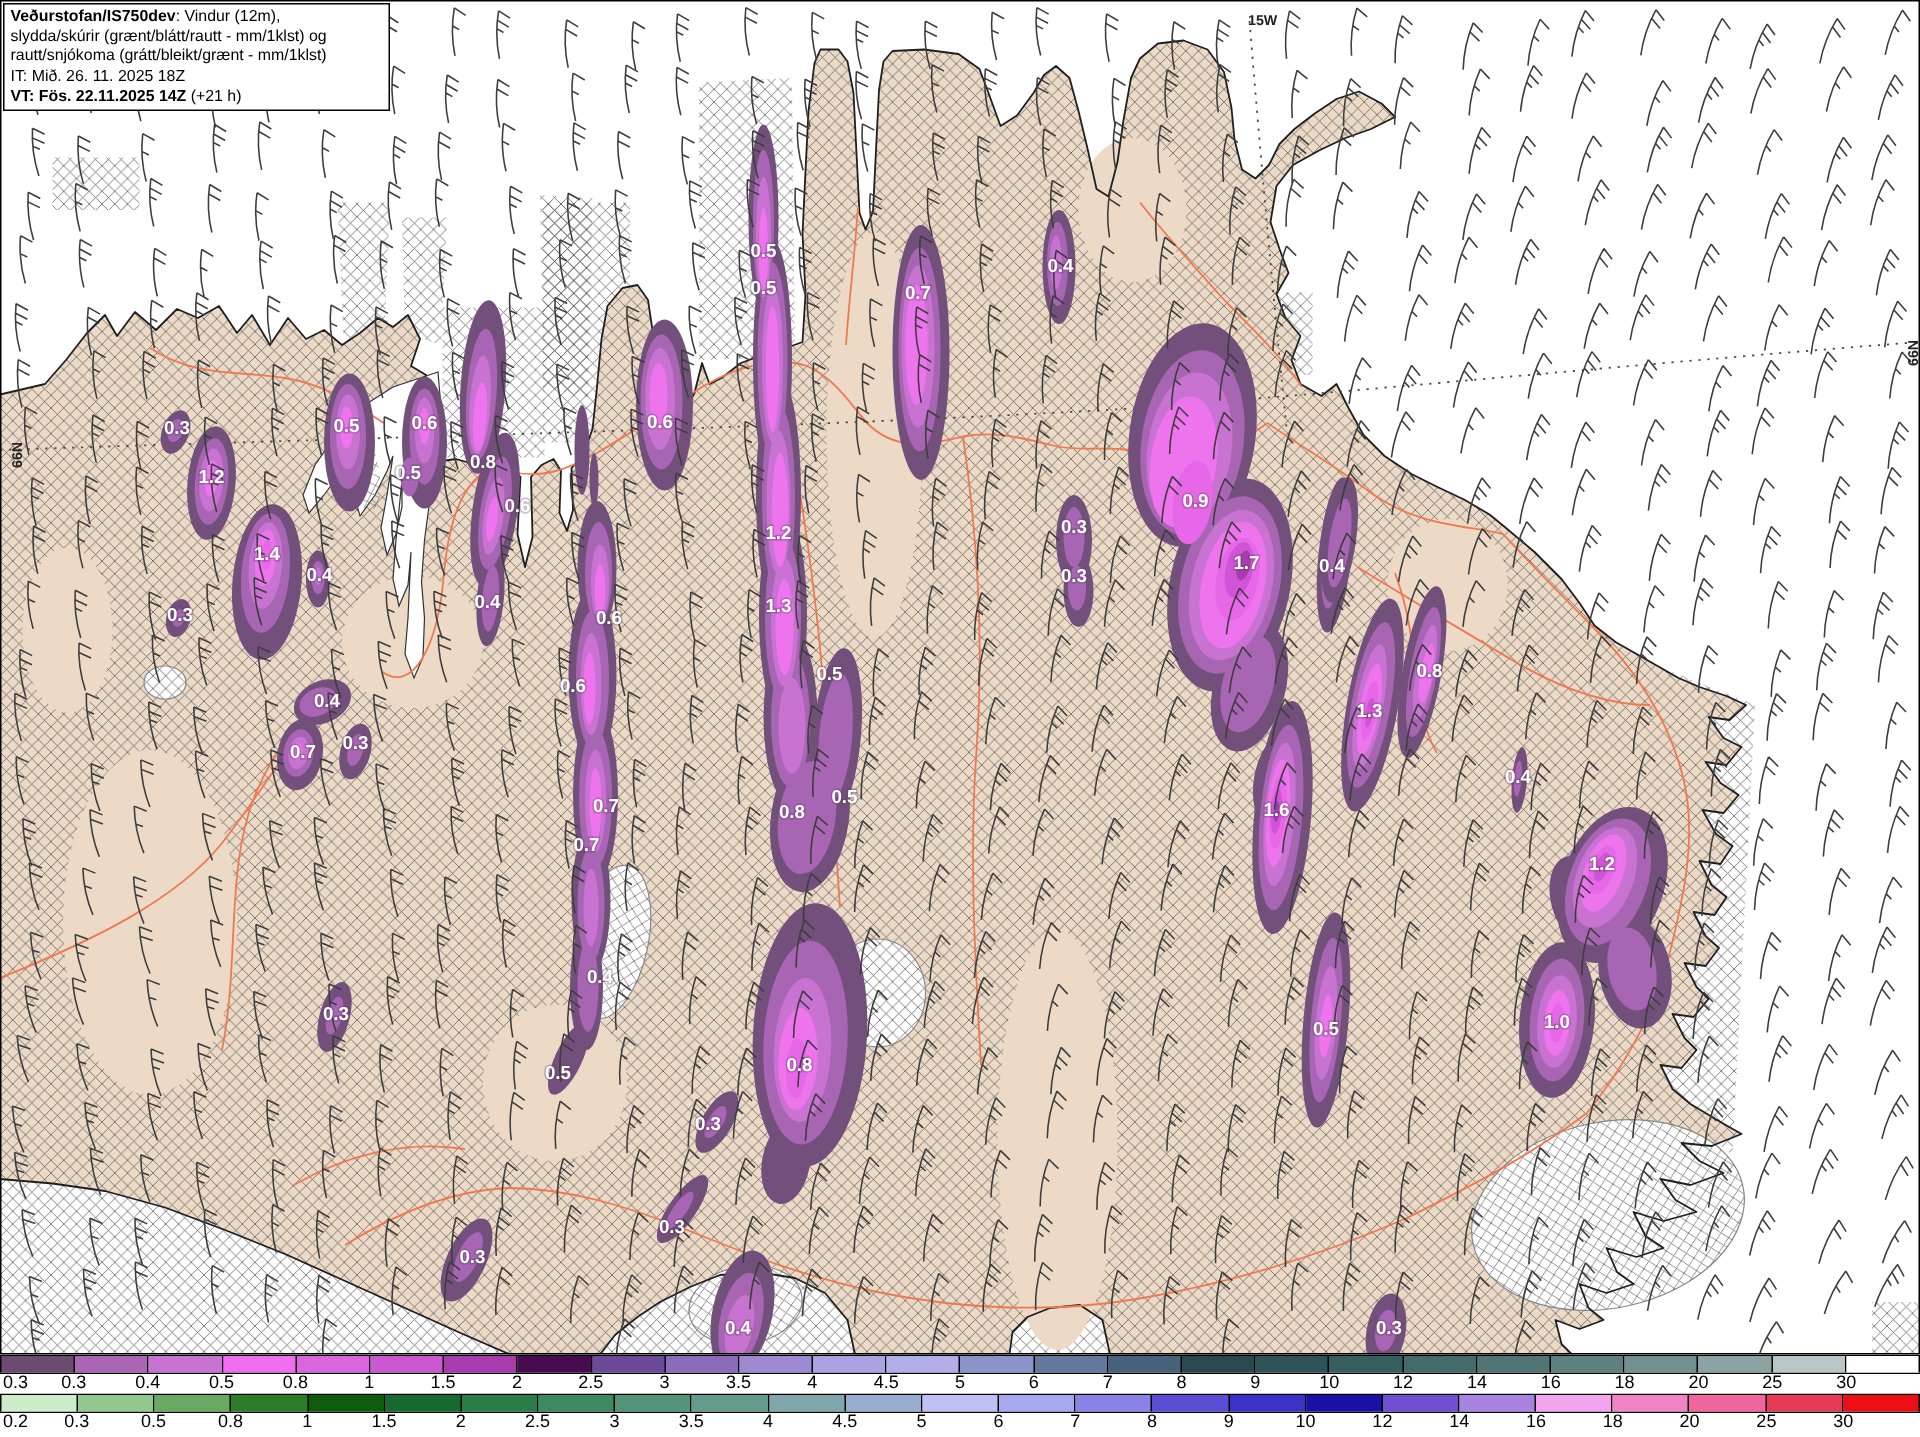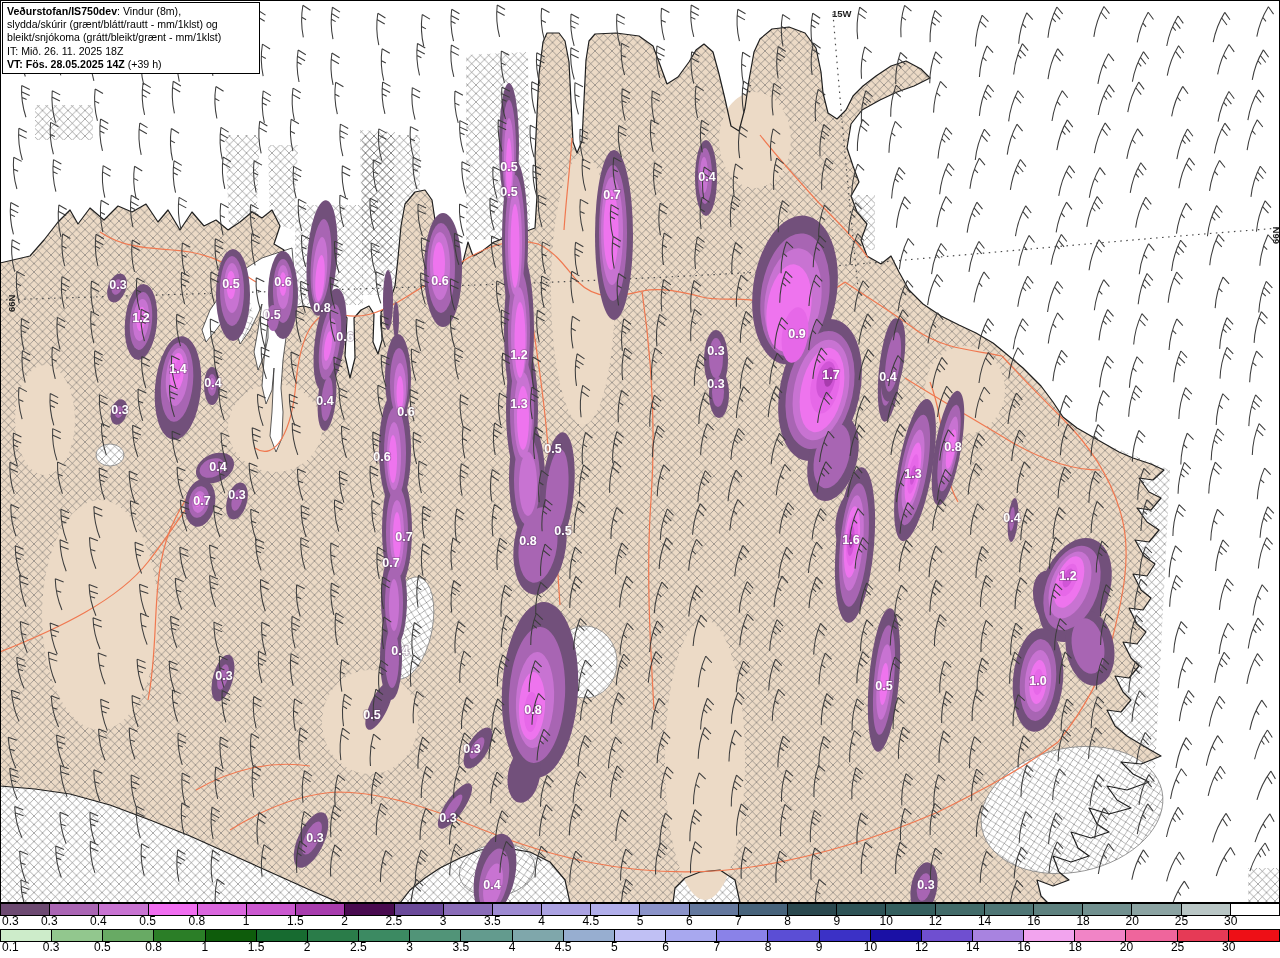--- a/index.html
+++ b/index.html
@@ -1086,25 +1086,25 @@
       </g>
   <g id="g-gratlabels">
         <text x="832" y="10" fill="#222" font-size="9.5" font-weight="bold" dominant-baseline="hanging" font-family="&quot;Liberation Sans&quot;, sans-serif" transform="">15W</text>
         <text x="8" y="312" fill="#222" font-size="9.5" font-weight="bold" dominant-baseline="hanging" font-family="&quot;Liberation Sans&quot;, sans-serif" transform="rotate(-90 8 312)">66N</text>
         <text x="1272" y="244" fill="#222" font-size="9.5" font-weight="bold" dominant-baseline="hanging" font-family="&quot;Liberation Sans&quot;, sans-serif" transform="rotate(-90 1272 244)">66N</text>
       </g>
   <rect x="0.5" y="0.5" width="1279" height="902" fill="none" stroke="#000" stroke-width="1"></rect>
 </svg>
 
 <div class="titlebox">
-  <div><b>Veðurstofan/IS750dev</b><span>: Vindur (8m),</span></div>
+  <div><b>Veðurstofan/IS750dev</b><span>: Vindur (12m),</span></div>
   <div>slydda/skúrir (grænt/blátt/rautt - mm/1klst) og</div>
-  <div>bleikt/snjókoma (grátt/bleikt/grænt - mm/1klst)</div>
+  <div>rautt/snjókoma (grátt/bleikt/grænt - mm/1klst)</div>
   <div>IT: Mið. 26. 11. 2025 18Z</div>
-  <div><b>VT: Fös. 28.05.2025 14Z</b><span> (+39 h)</span></div>
+  <div><b>VT: Fös. 22.11.2025 14Z</b><span> (+21 h)</span></div>
 </div>
 
 <div class="legend">
   <div class="lbar" id="lrow1bar">
         <div class="cell" style="background: rgb(109, 74, 114);"></div>
         <div class="cell" style="background: rgb(170, 101, 180);"></div>
         <div class="cell" style="background: rgb(200, 115, 210);"></div>
         <div class="cell" style="background: rgb(240, 109, 240);"></div>
         <div class="cell" style="background: rgb(218, 102, 222);"></div>
         <div class="cell" style="background: rgb(203, 88, 208);"></div>
@@ -1178,21 +1178,21 @@
         <div class="cell" style="background: rgb(26, 16, 165);"></div>
         <div class="cell" style="background: rgb(111, 79, 208);"></div>
         <div class="cell" style="background: rgb(168, 131, 224);"></div>
         <div class="cell" style="background: rgb(242, 164, 238);"></div>
         <div class="cell" style="background: rgb(241, 132, 198);"></div>
         <div class="cell" style="background: rgb(239, 101, 156);"></div>
         <div class="cell" style="background: rgb(230, 58, 86);"></div>
         <div class="cell" style="background: rgb(238, 15, 22);"></div>
       </div>
   <div class="lticks" id="lrow2ticks">
-        <span class="first" style="left: 2px;">0.1</span>
+        <span class="first" style="left: 2px;">0.2</span>
         <span style="left: 51.2px;">0.3</span>
         <span style="left: 102.4px;">0.5</span>
         <span style="left: 153.6px;">0.8</span>
         <span style="left: 204.8px;">1</span>
         <span style="left: 256px;">1.5</span>
         <span style="left: 307.2px;">2</span>
         <span style="left: 358.4px;">2.5</span>
         <span style="left: 409.6px;">3</span>
         <span style="left: 460.8px;">3.5</span>
         <span style="left: 512px;">4</span>

